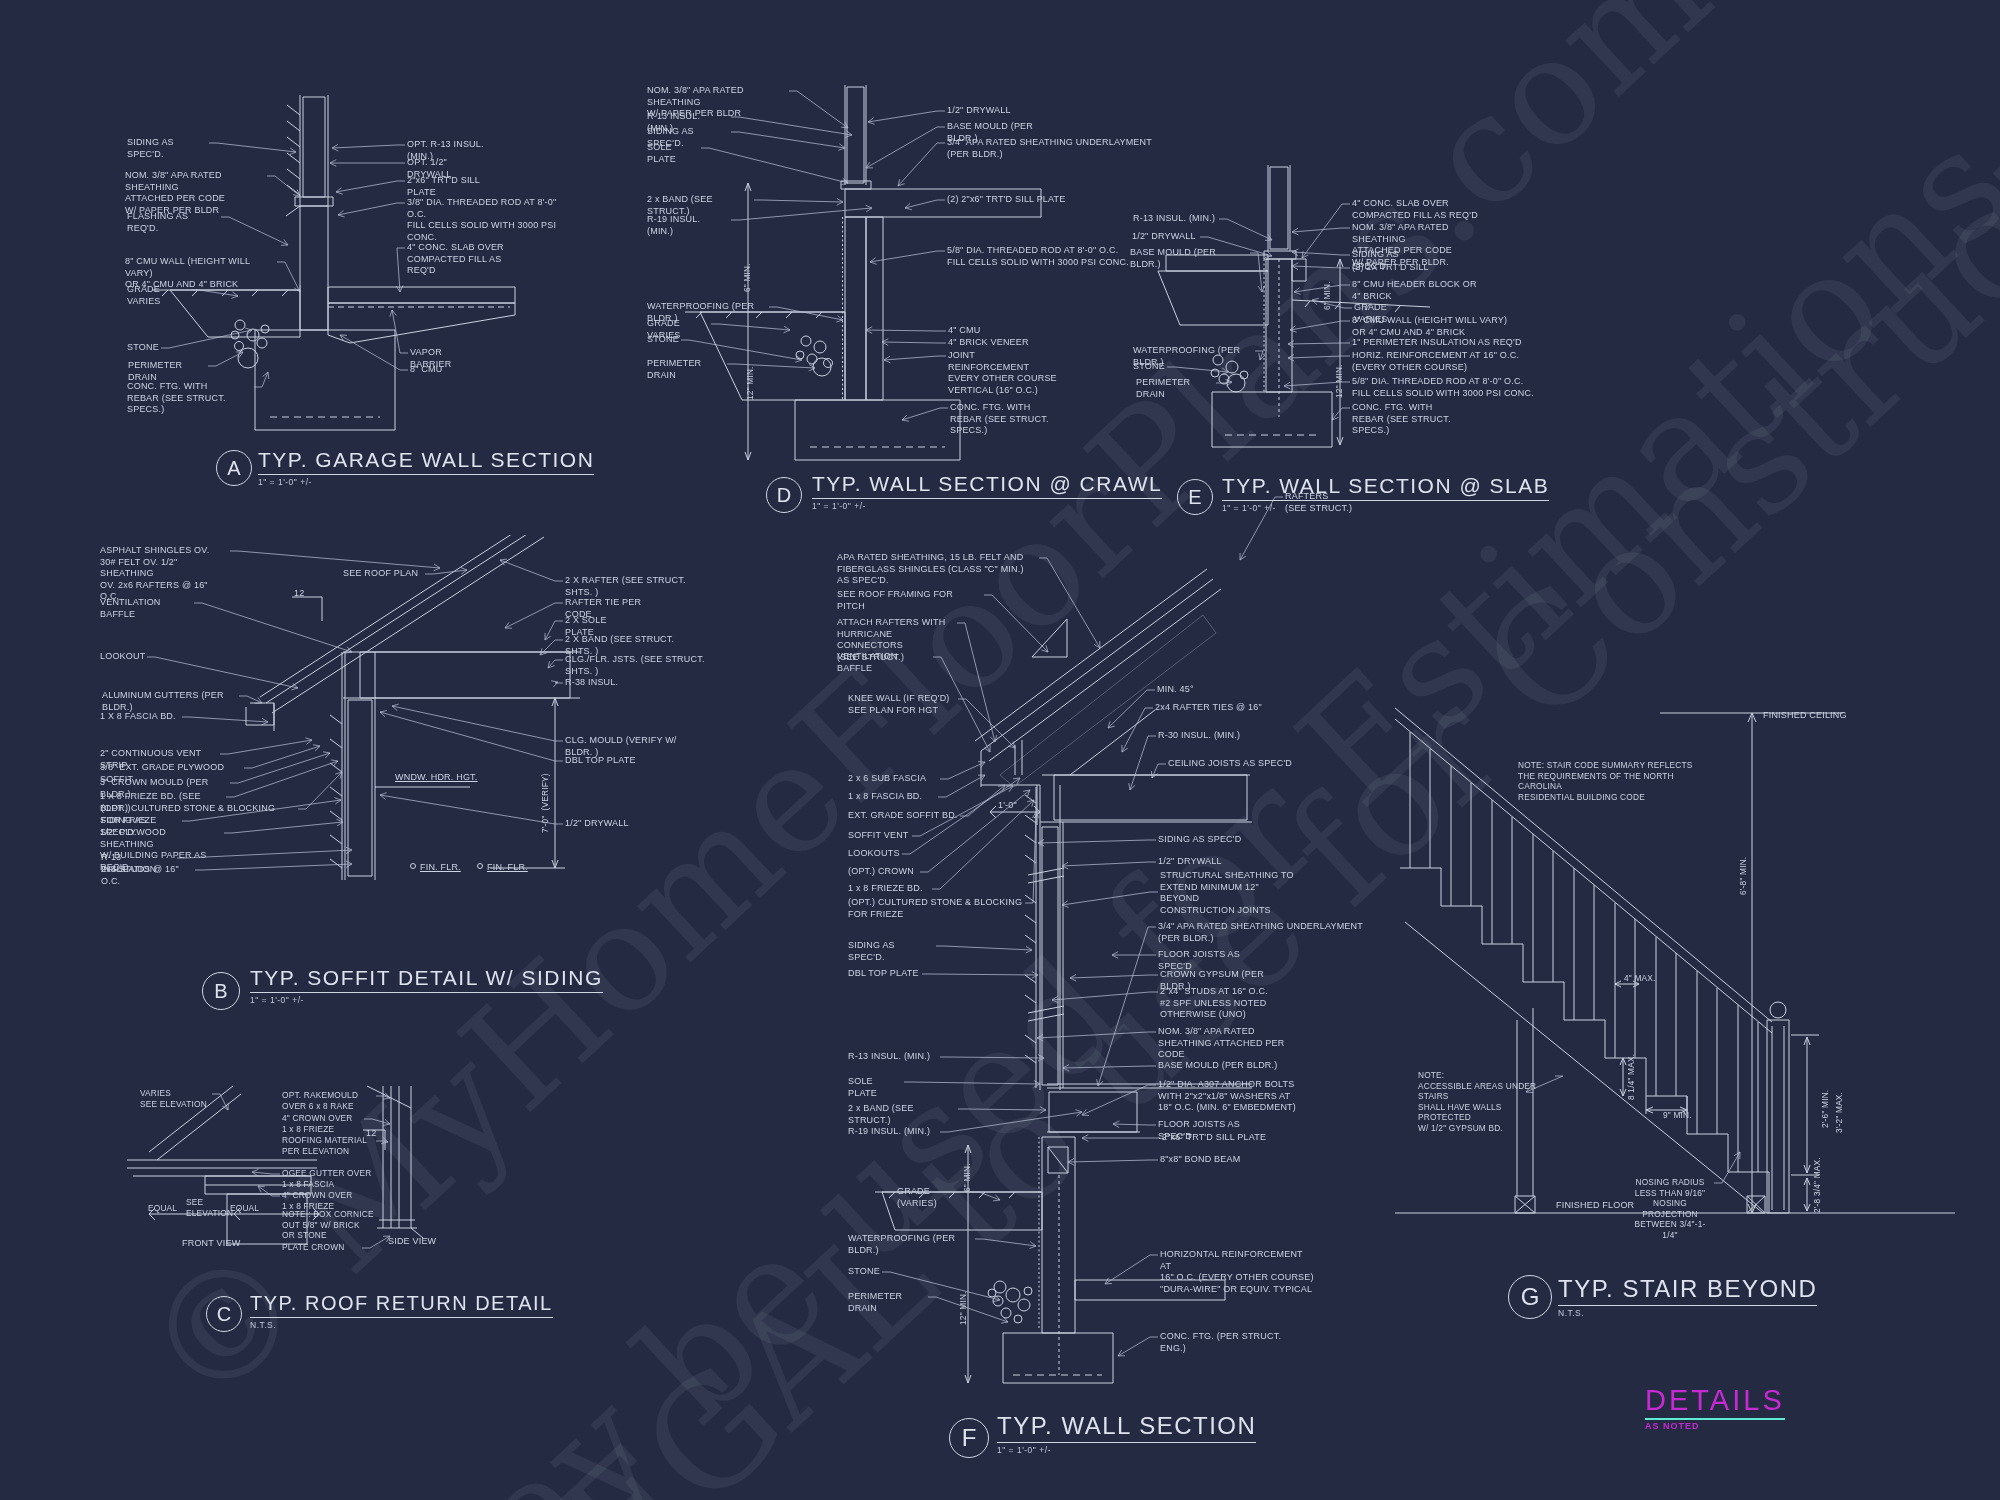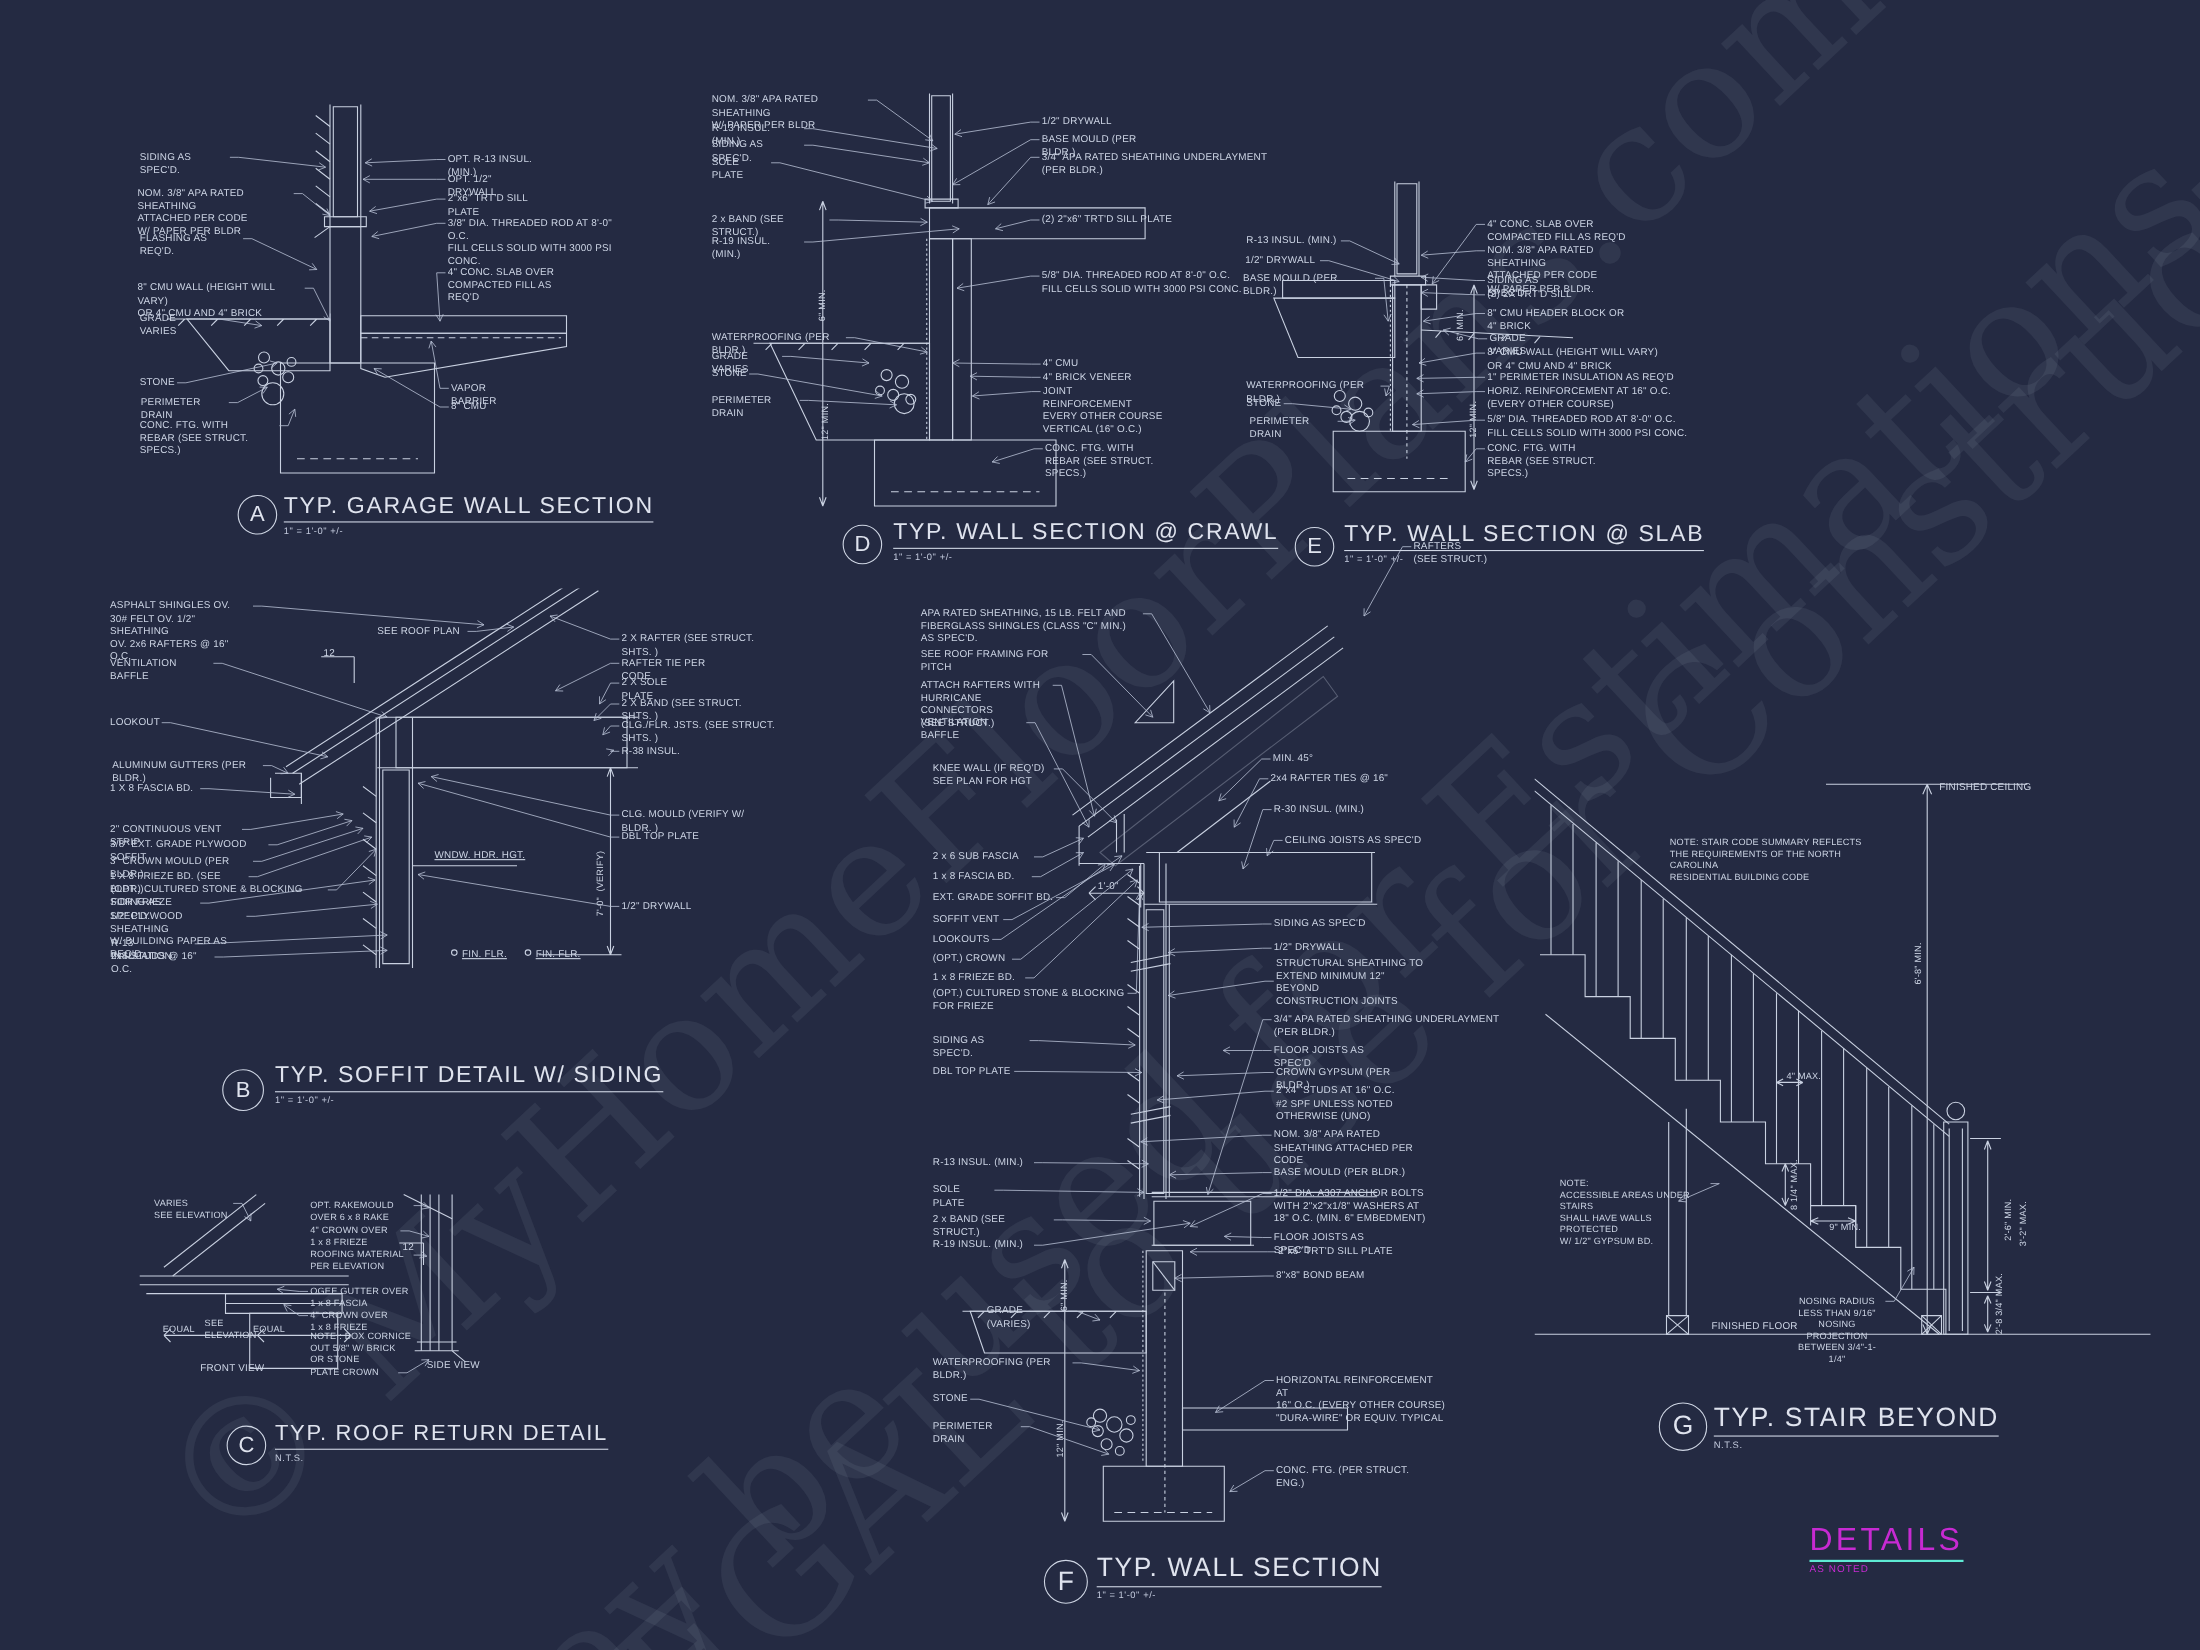--- a/index.html
+++ b/index.html
@@ -19,21 +19,21 @@
   .rot{transform:rotate(-90deg);transform-origin:0 0;white-space:pre;}
   .bub{position:absolute;z-index:6;border:1.6px solid #cfd6e4;border-radius:50%;
        color:#dfe3ee;display:flex;align-items:center;justify-content:center;}
   .sect{position:absolute;z-index:6;color:#dfe3ee;}
   .sect .tm{font-size:21px;letter-spacing:1.5px;border-bottom:1.5px solid #cfd6e4;
             padding-bottom:2px;white-space:nowrap;}
   .sect .ts{font-size:8.5px;margin-top:2px;letter-spacing:0.5px;color:#c3cadd;}
   #details-block{position:absolute;left:1645px;top:1384px;z-index:6;}
   #details-title{color:#c72ad2;font-size:29px;letter-spacing:3px;
                  border-bottom:2px solid #5eead4;padding-bottom:1px;white-space:nowrap;}
-  #details-scale{color:#c72ad2;font-size:9px;letter-spacing:1px;margin-top:1px;}
+  #details-scale{color:#c72ad2;font-size:9px;letter-spacing:1px;margin-top:1px;font-weight:bold;}
   line,path,rect,polyline,polygon,circle{stroke:#c9d1e1;fill:none;stroke-width:1;}
 </style>
 </head>
 <body>
 
 <div id="page">
 
   <div class="wm" style="left:170px;top:1290px">© MyHomeFloorPlans.com</div>
   <div class="wm" style="left:400px;top:1640px">ILLEGAL to use for Construction</div>
   <div class="wm" style="left:390px;top:1560px">May be used for Estimations</div>

